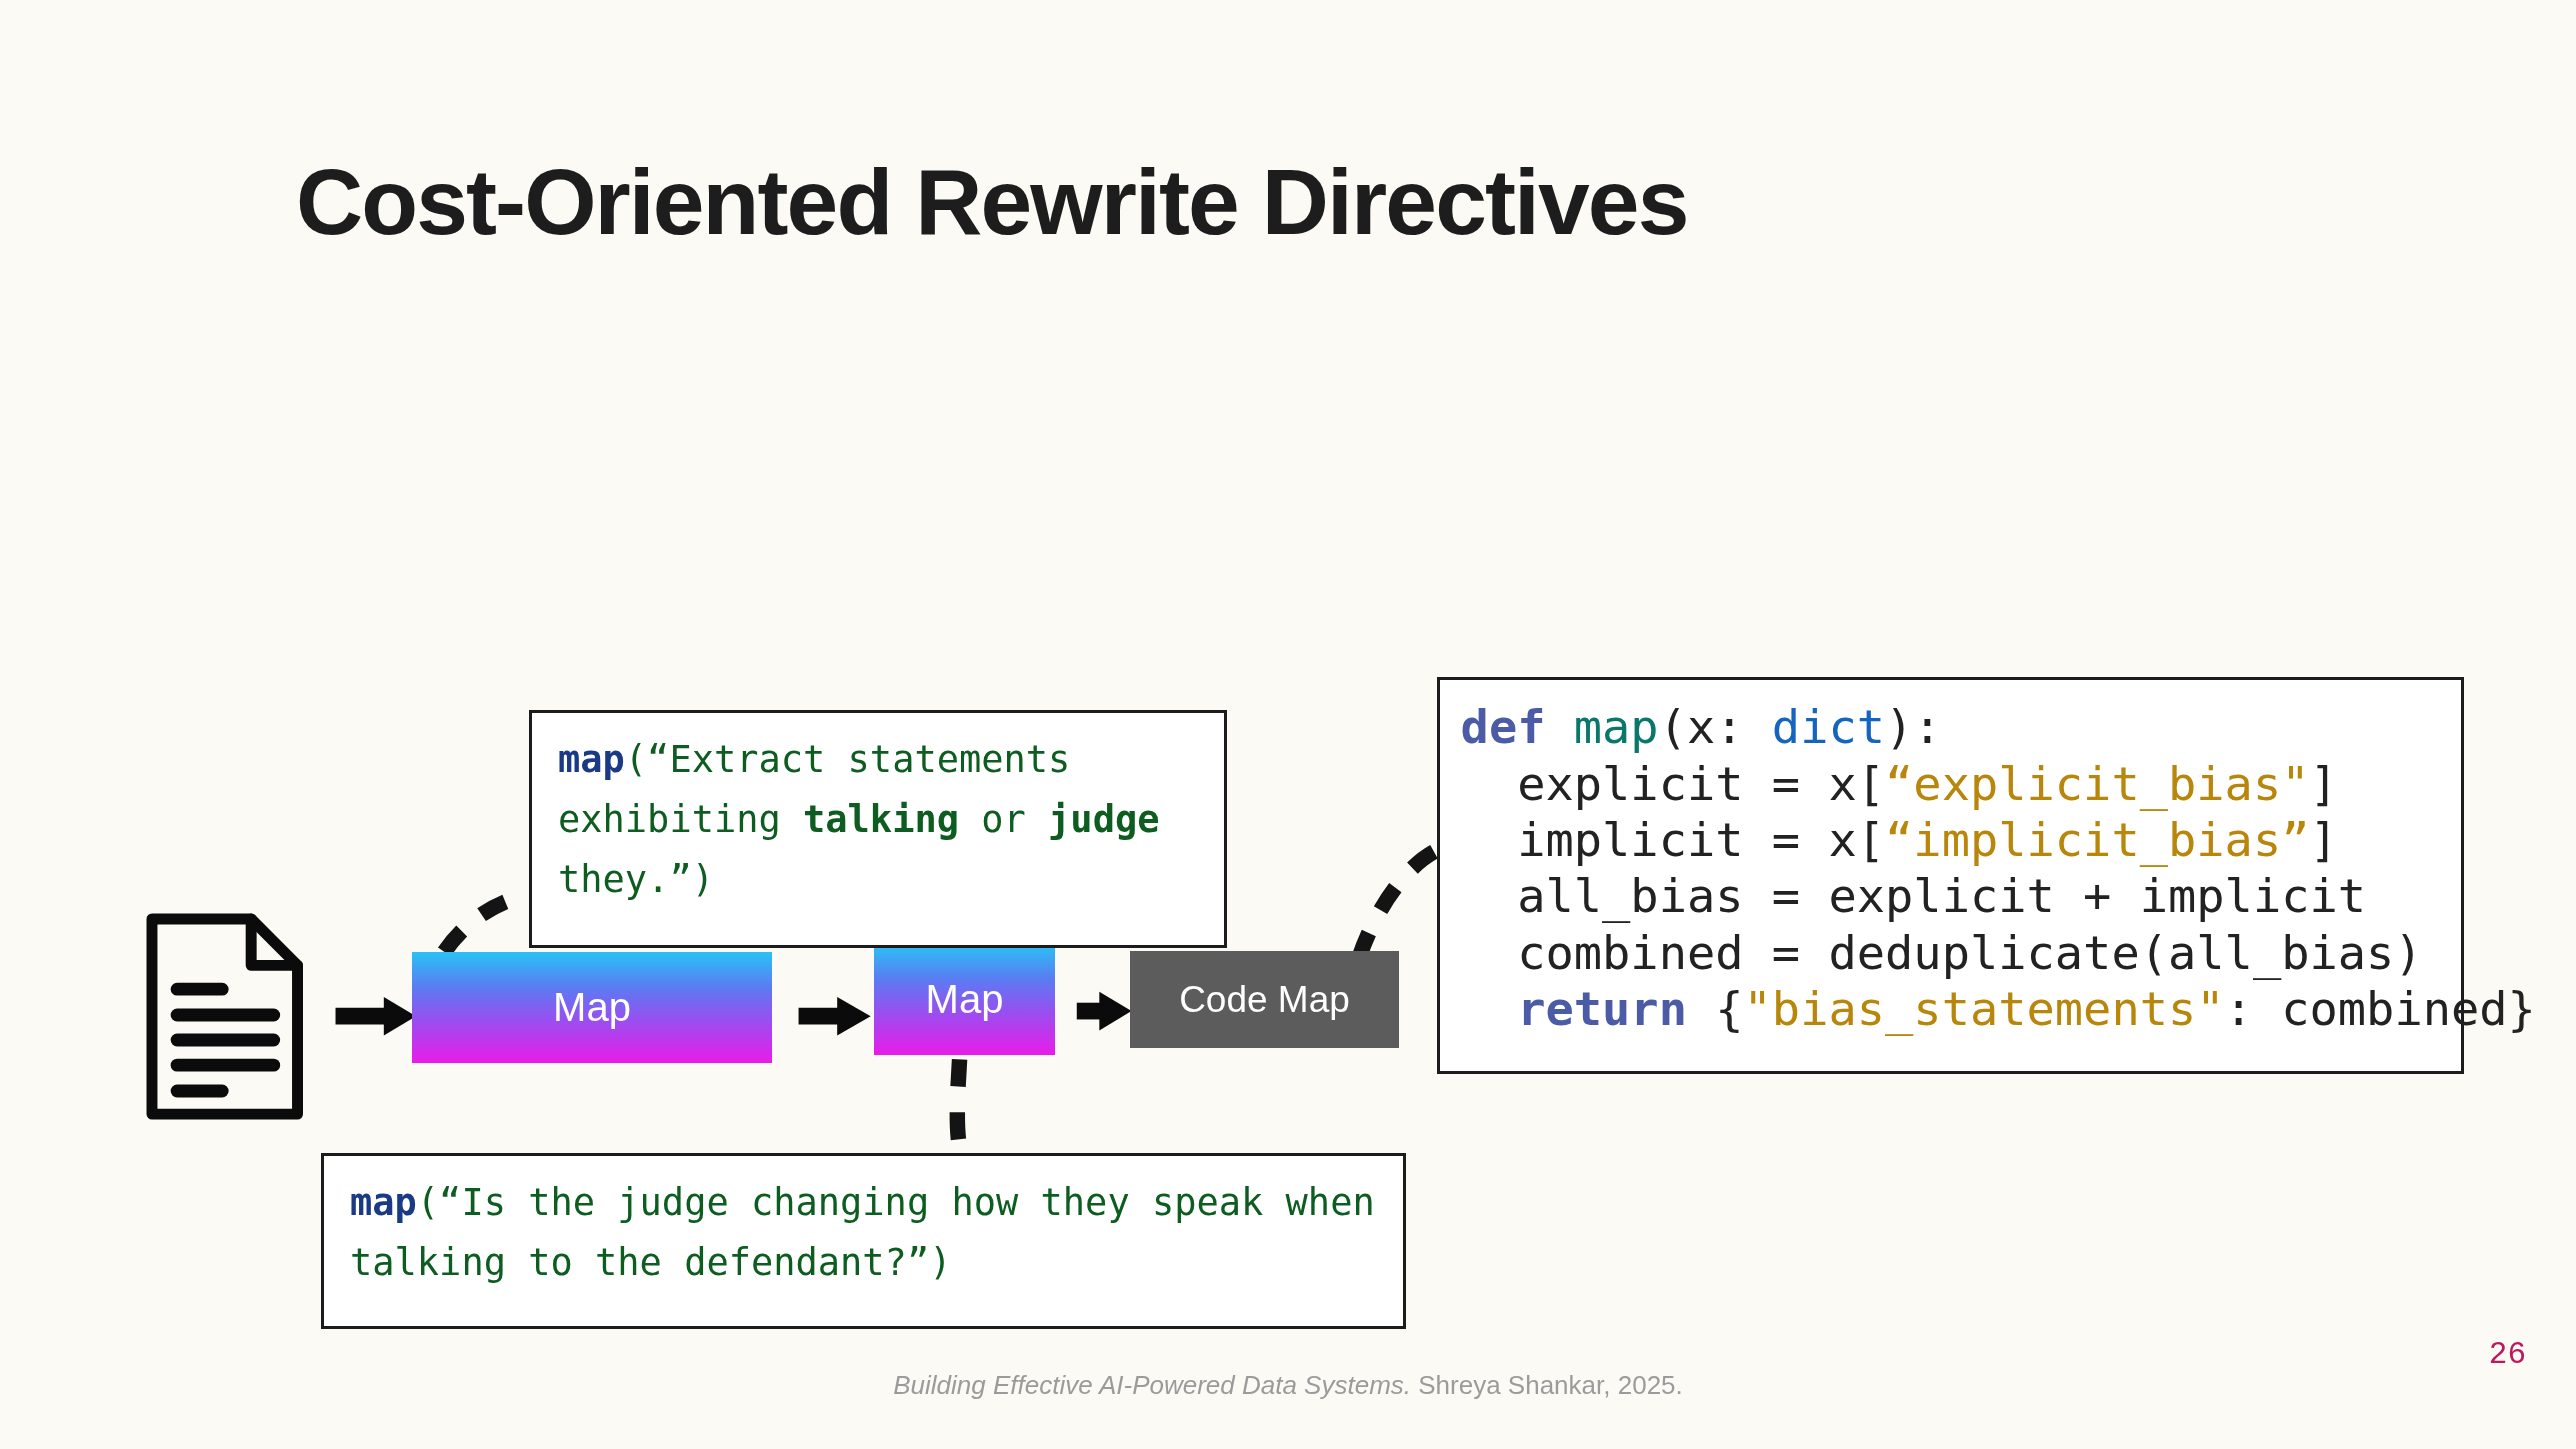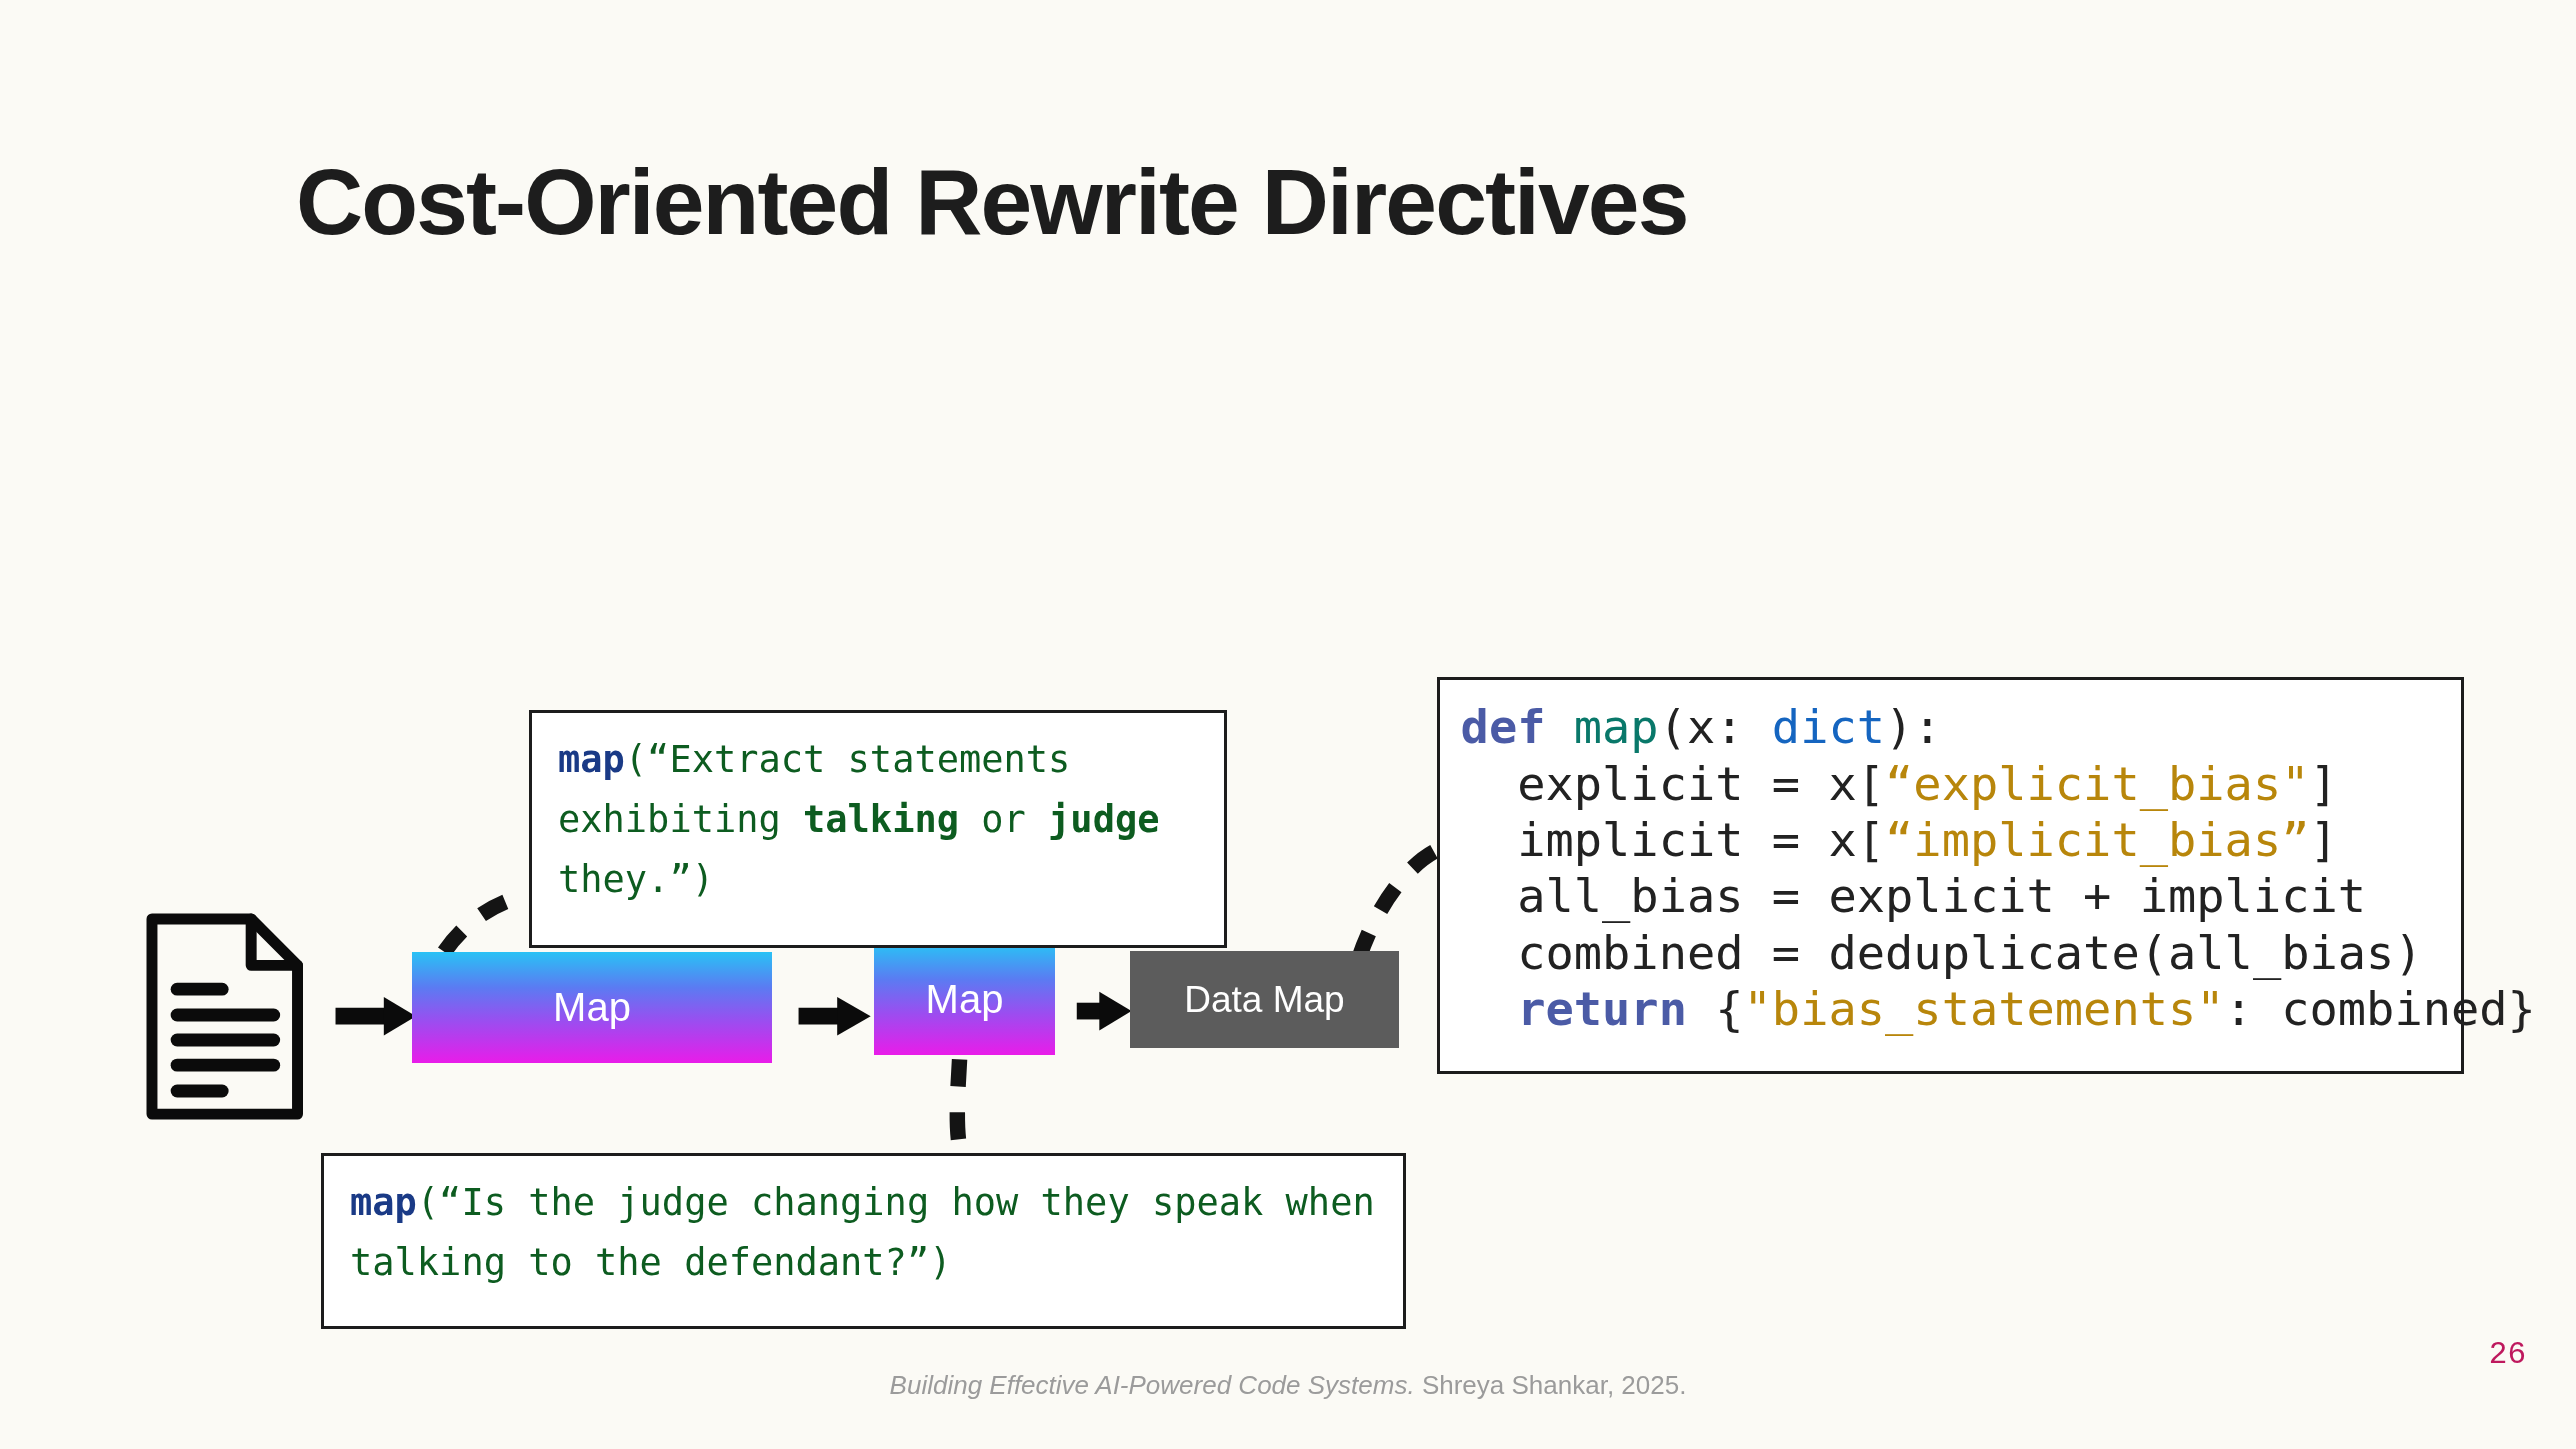--- a/index.html
+++ b/index.html
@@ -162,32 +162,32 @@
 
   <div class="opbox grad" id="map-box-1">
     <span>Map</span>
   </div>
 
   <div class="opbox grad" id="map-box-2">
     <span>Map</span>
   </div>
 
   <div class="opbox" id="code-map-box">
-    <span>Data Map</span>
+    <span>Code Map</span>
   </div>
 
   <div class="callout" id="callout-extract"><span class="fn">map</span><span>(“Extract statements exhibiting </span><b>talking</b><span> or </span><b>judge</b><span> they.”)</span></div>
 
   <div class="callout" id="callout-judge"><span class="fn">map</span><span>(“Is the judge changing how they speak when talking to the defendant?”)</span></div>
 
   <div id="code-block"><span class="kw">def</span> <span class="fn">map</span><span>(x: </span><span class="typ">dict</span><span>):</span>
 <span>  explicit = x[</span><span class="str">“explicit_bias"</span><span>]</span>
 <span>  implicit = x[</span><span class="str">“implicit_bias”</span><span>]</span>
 <span>  all_bias = explicit + implicit</span>
 <span>  combined = deduplicate(all_bias)</span>
 <span class="kw">  return</span><span> {</span><span class="str">"bias_statements"</span><span>: combined}</span></div>
 
-  <div id="footer"><span class="ital">Building Effective AI-Powered Code Systems.</span><span> Shreya Shankar, 2025.</span></div>
+  <div id="footer"><span class="ital">Building Effective AI-Powered Data Systems.</span><span> Shreya Shankar, 2025.</span></div>
 
   <div id="page-number">26</div>
 
 </div>
 
 
 </body></html>

